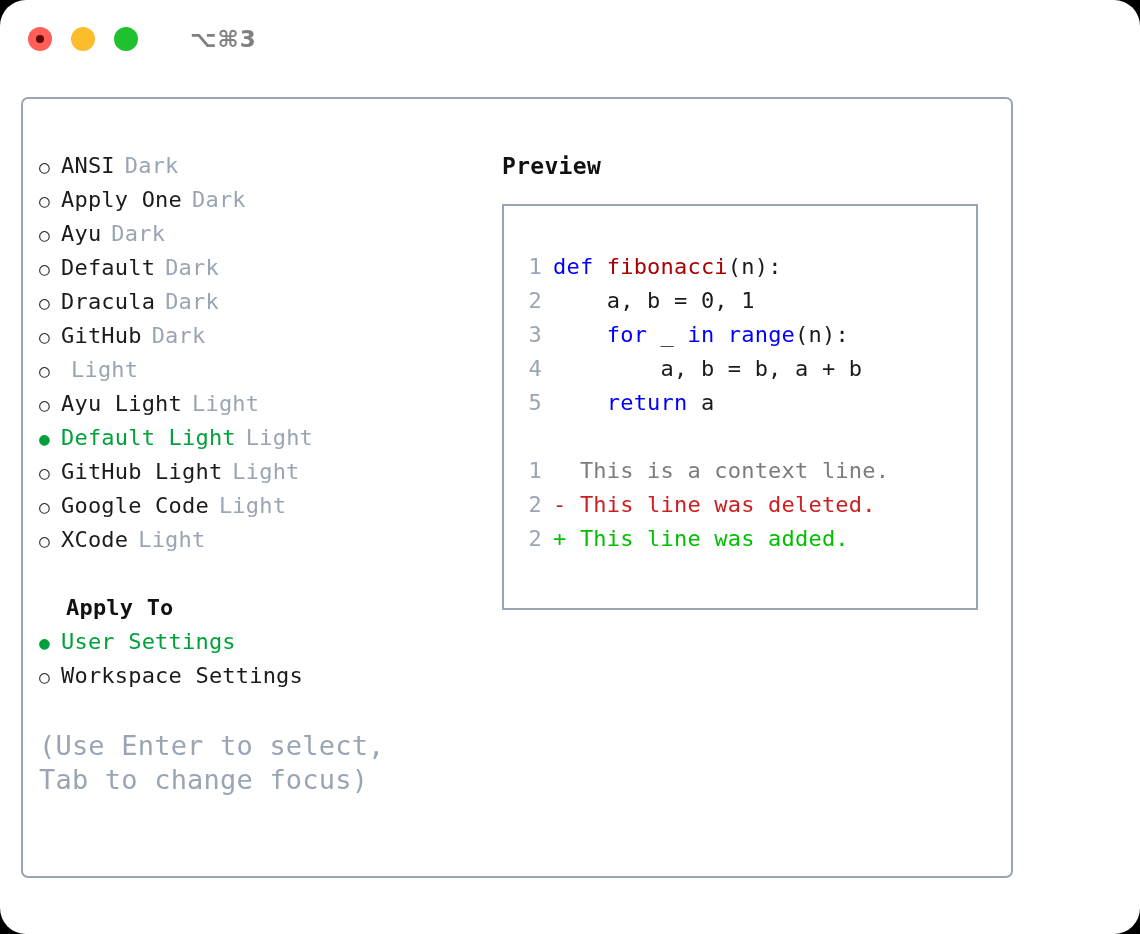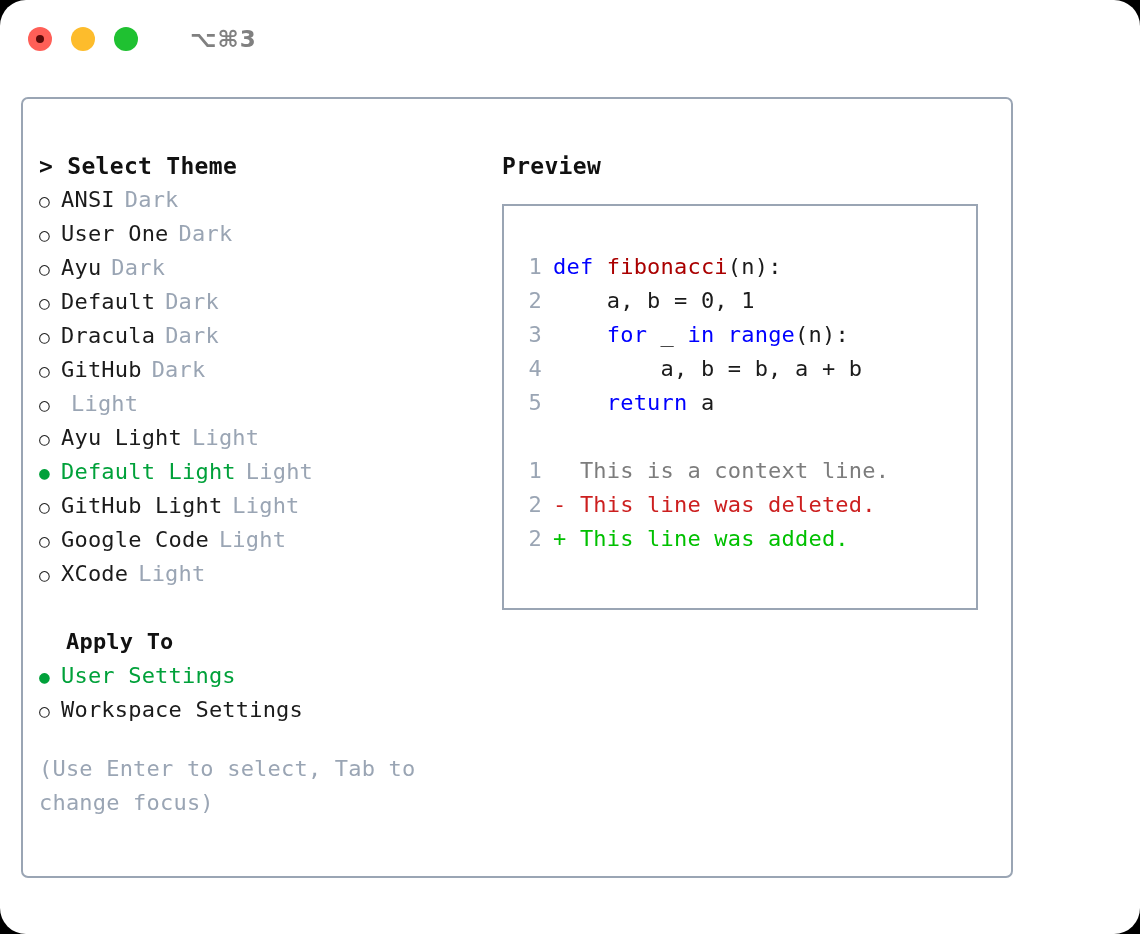--- a/index.html
+++ b/index.html
@@ -138,23 +138,23 @@
     color: #111111;
     line-height: 34px;
     height: 34px;
     padding-left: 27px;
     white-space: pre;
     letter-spacing: 0.2px;
   }
   .spacer-row { height: 34px; }
 
   .hint {
-    margin-top: 25px;
+    margin-top: 36px;
     width: 410px;
-    font-size: 22px;
+    font-size: 27px;
     line-height: 34px;
     color: #9aa5b4;
     letter-spacing: 0.2px;
   }
 
   
   .right-col {
     position: absolute;
     left: 479px;
     top: 50px;
@@ -215,25 +215,24 @@
       <span class="light light-min"></span>
       <span class="light light-max"></span>
     </div>
     <div class="shortcut">⌥⌘3</div>
   </div>
 
   <div class="panel">
     <div class="columns">
 
       <div class="left-col">
-        <div class="section-head">&gt; Select Theme</div>
 
         <ul class="list" id="theme-list">
             <li class="row"><span class="bullet">○</span><span class="label">ANSI</span><span class="tag">Dark</span></li>
-            <li class="row"><span class="bullet">○</span><span class="label">User One</span><span class="tag">Dark</span></li>
+            <li class="row"><span class="bullet">○</span><span class="label">Apply One</span><span class="tag">Dark</span></li>
             <li class="row"><span class="bullet">○</span><span class="label">Ayu</span><span class="tag">Dark</span></li>
             <li class="row"><span class="bullet">○</span><span class="label">Default</span><span class="tag">Dark</span></li>
             <li class="row"><span class="bullet">○</span><span class="label">Dracula</span><span class="tag">Dark</span></li>
             <li class="row"><span class="bullet">○</span><span class="label">GitHub</span><span class="tag">Dark</span></li>
             <li class="row"><span class="bullet">○</span><span class="tag">Light</span></li>
             <li class="row"><span class="bullet">○</span><span class="label">Ayu Light</span><span class="tag">Light</span></li>
             <li class="row selected"><span class="bullet">●</span><span class="label">Default Light</span><span class="tag">Light</span></li>
             <li class="row"><span class="bullet">○</span><span class="label">GitHub Light</span><span class="tag">Light</span></li>
             <li class="row"><span class="bullet">○</span><span class="label">Google Code</span><span class="tag">Light</span></li>
             <li class="row"><span class="bullet">○</span><span class="label">XCode</span><span class="tag">Light</span></li>

